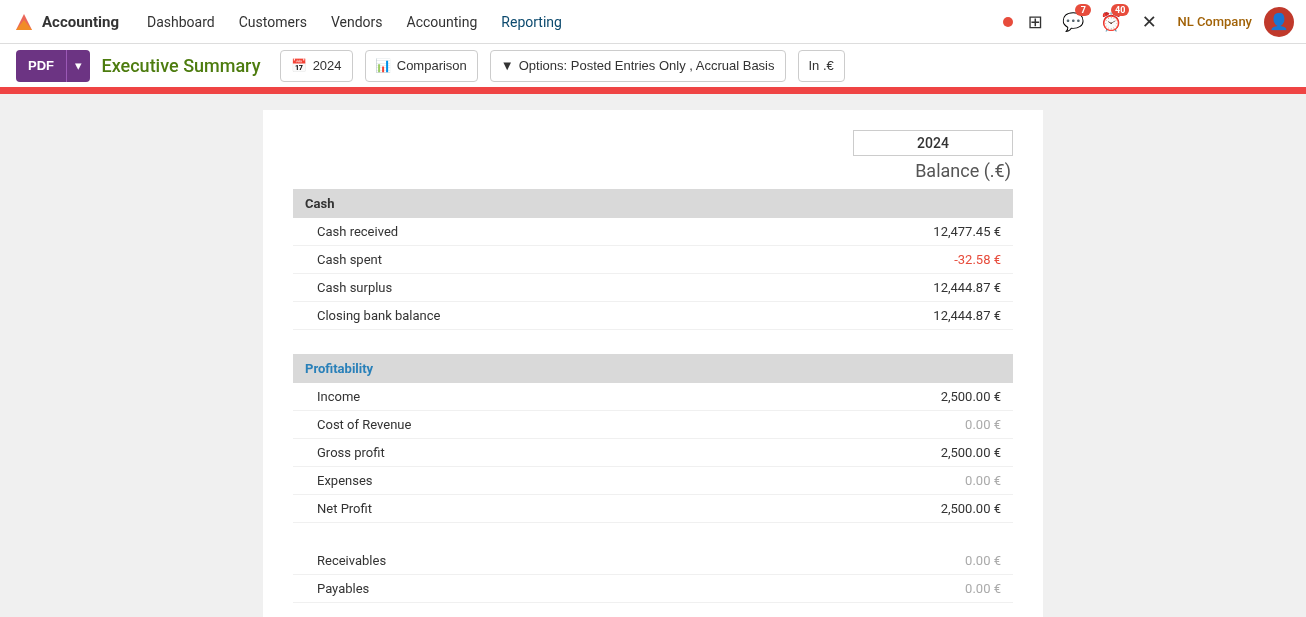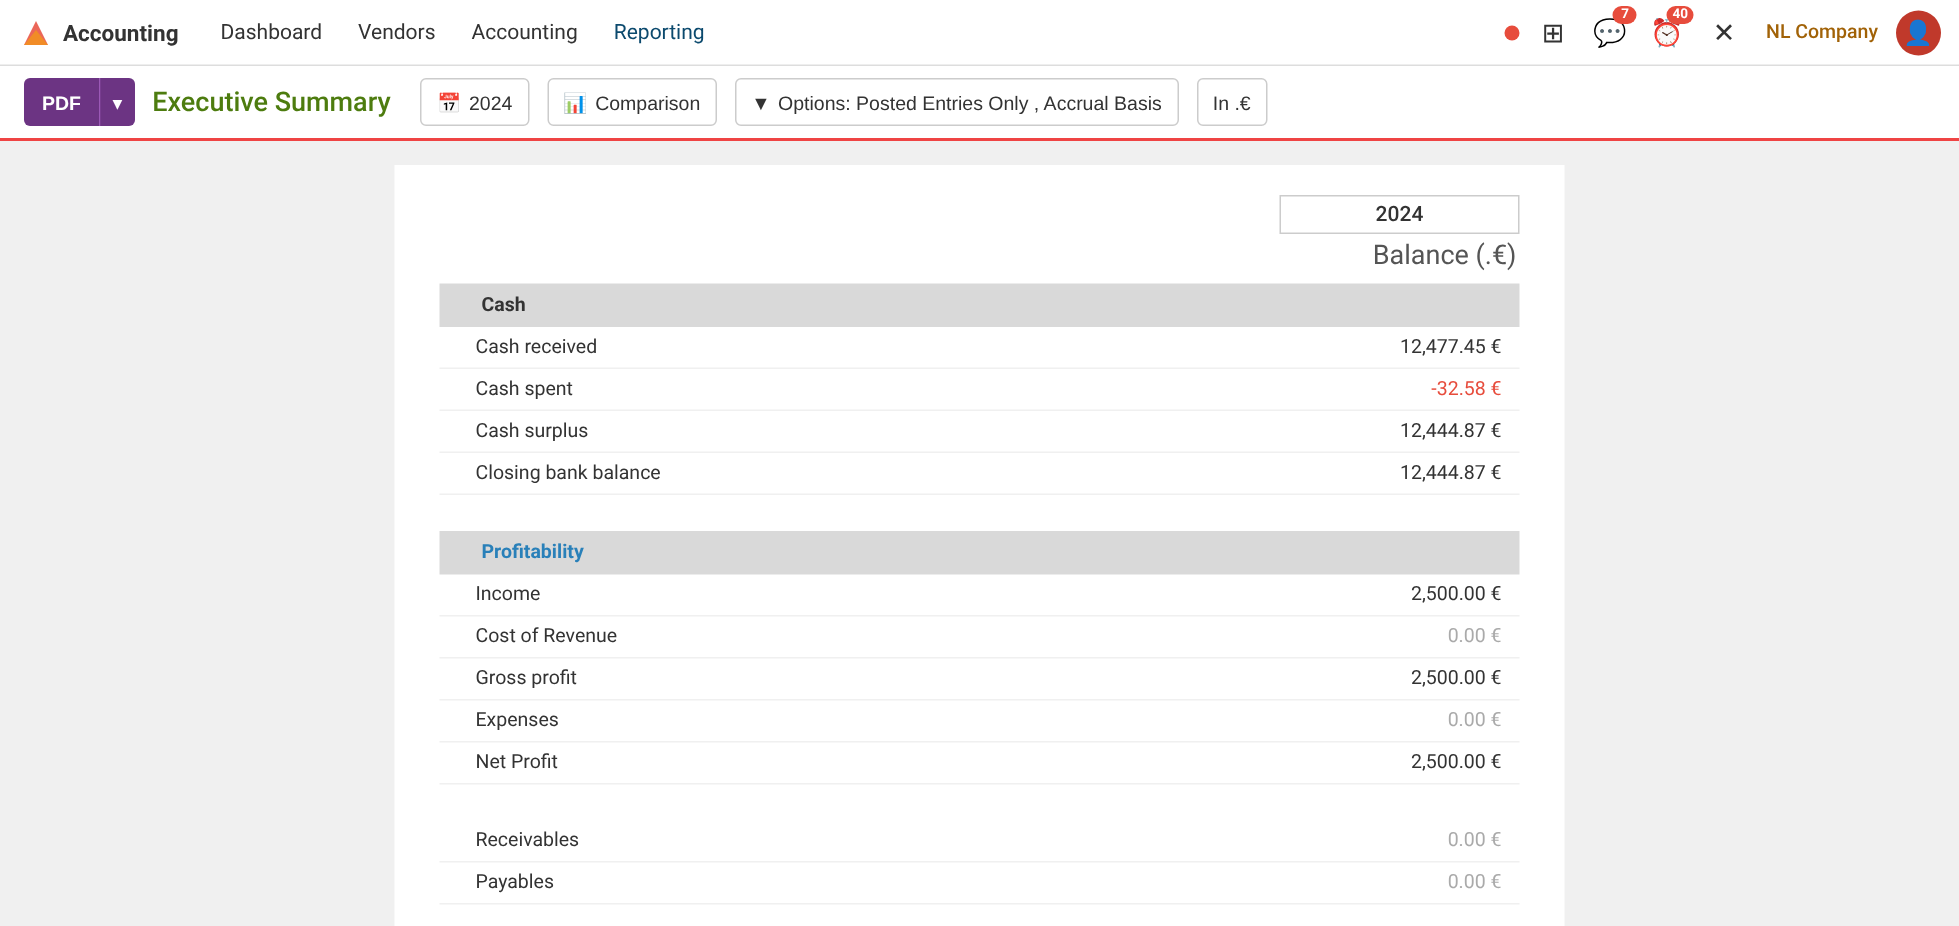--- a/index.html
+++ b/index.html
@@ -92,21 +92,21 @@
       align-items: center;
       justify-content: center;
       font-size: 16px;
       cursor: pointer;
       overflow: hidden;
     }
 
     
     .sub-header {
       background: #fff;
-      border-bottom: 2px solid #ef4444;
+      border-bottom: 7px solid #ef4444;
       display: flex;
       align-items: center;
       padding: 0 16px;
       height: 50px;
       gap: 12px;
     }
     .pdf-btn-group {
       display: flex;
       align-items: center;
     }
@@ -217,21 +217,21 @@
       justify-content: flex-end;
       font-size: 18px;
       color: #555;
       margin-bottom: 8px;
       padding-right: 2px;
     }
 
     
     .section-header {
       background: #d9d9d9;
-      padding: 7px 28px;
+      padding: 7px 12px;
       font-size: 13px;
       font-weight: 700;
       color: #333;
       margin-bottom: 0;
     }
     .section-header.profitability { color: #2980b9; }
     .section-header.balance-sheet { color: #2980b9; }
 
     .data-row {
       display: flex;
@@ -255,20 +255,23 @@
 <nav class="top-nav">
   <div class="nav-logo">
     <svg class="nav-logo-icon" viewBox="0 0 24 24">
       <polygon points="4,20 12,4 20,20" fill="#e74c3c" opacity="0.85"></polygon>
       <polygon points="4,20 12,10 20,20" fill="#f39c12" opacity="0.7"></polygon>
     </svg>
     <span>Accounting</span>
   </div>
   <div class="nav-item">
     <span>Dashboard</span>
+  </div>
+  <div class="nav-item">
+    <span>Customers</span>
   </div>
   <div class="nav-item">
     <span>Vendors</span>
   </div>
   <div class="nav-item">
     <span>Accounting</span>
   </div>
   <div class="nav-item active">
     <span>Reporting</span>
   </div>

